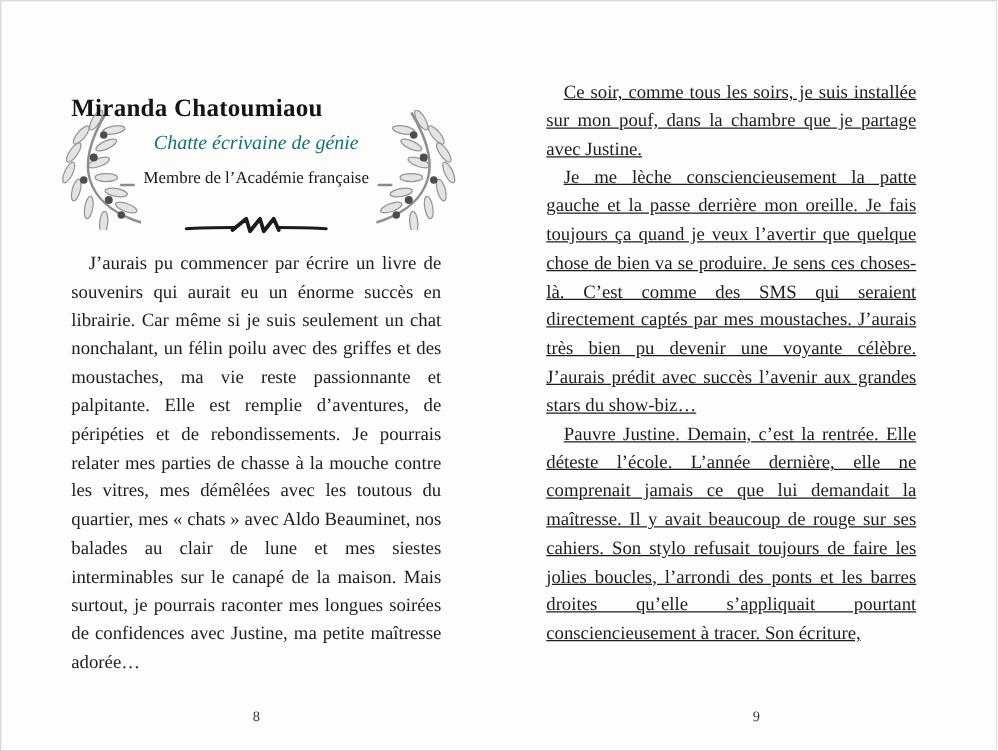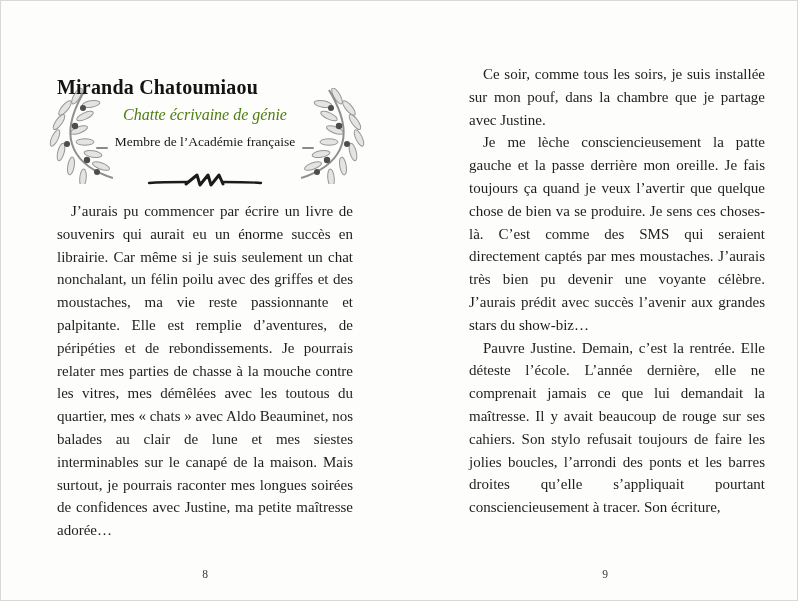--- a/index.html
+++ b/index.html
@@ -19,21 +19,21 @@
     left:56px;top:73px;width:296px;
     text-align:left;
     font-size:20px;font-weight:bold;line-height:26px;
     color:#141414;
     letter-spacing:.2px;
   }
   .subtitle{
     left:56px;top:103px;width:296px;
     text-align:center;
     font-style:italic;font-size:16px;line-height:22px;
-    color:#4d7c0f;
+    color:#0f766e;
   }
   .affiliation{
     left:56px;top:132px;width:296px;
     text-align:center;
     font-weight:normal;font-size:13.5px;line-height:18px;
     color:#181818;
   }
   .branch{width:74px;height:96px;}
   .branch-left{left:38px;top:87px;}
   .branch-right{left:300px;top:87px;transform:scaleX(-1);}
@@ -43,21 +43,21 @@
   .divider{left:146px;top:171px;width:116px;height:20px;}
   
   .body-col{
     width:296px;
     font-size:15px;line-height:22.8px;
     text-align:justify;
     hyphens:manual;
   }
   .body-col p{margin:0;text-indent:14px;}
   .left-body{left:56px;top:199px;}
-  .right-body{left:468px;top:62px;}
+  .right-body{left:436px;top:62px;text-decoration:underline;}
   
   .folio{
     width:296px;text-align:center;
     top:566px;font-size:11.5px;line-height:14px;color:#3a3a3a;
   }
   .left-folio{left:56px;}
   .right-folio{left:456px;}
   svg{display:block;width:100%;height:100%;}
 </style>
 </head>

